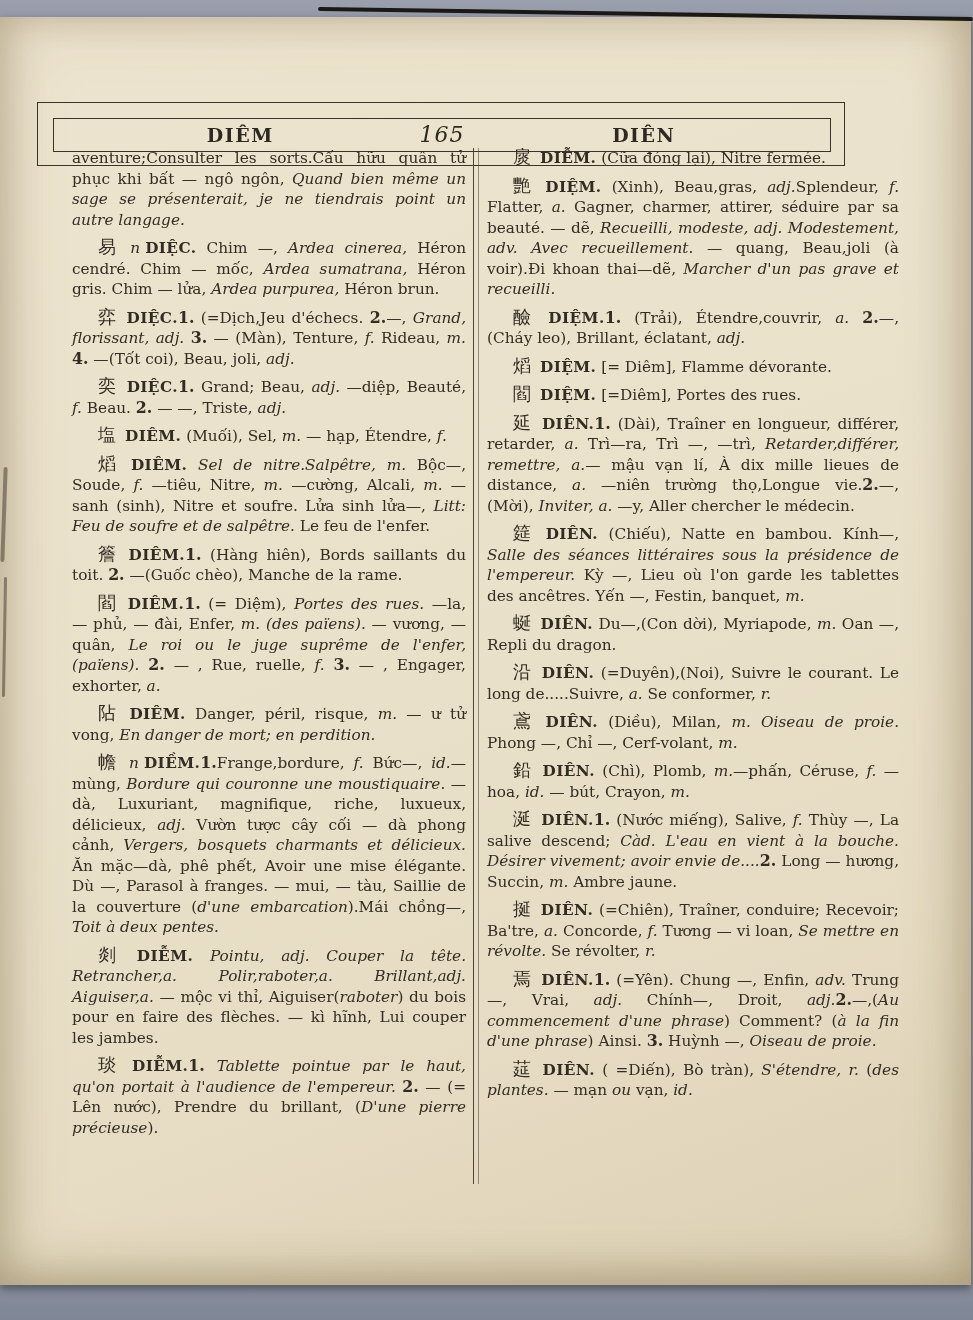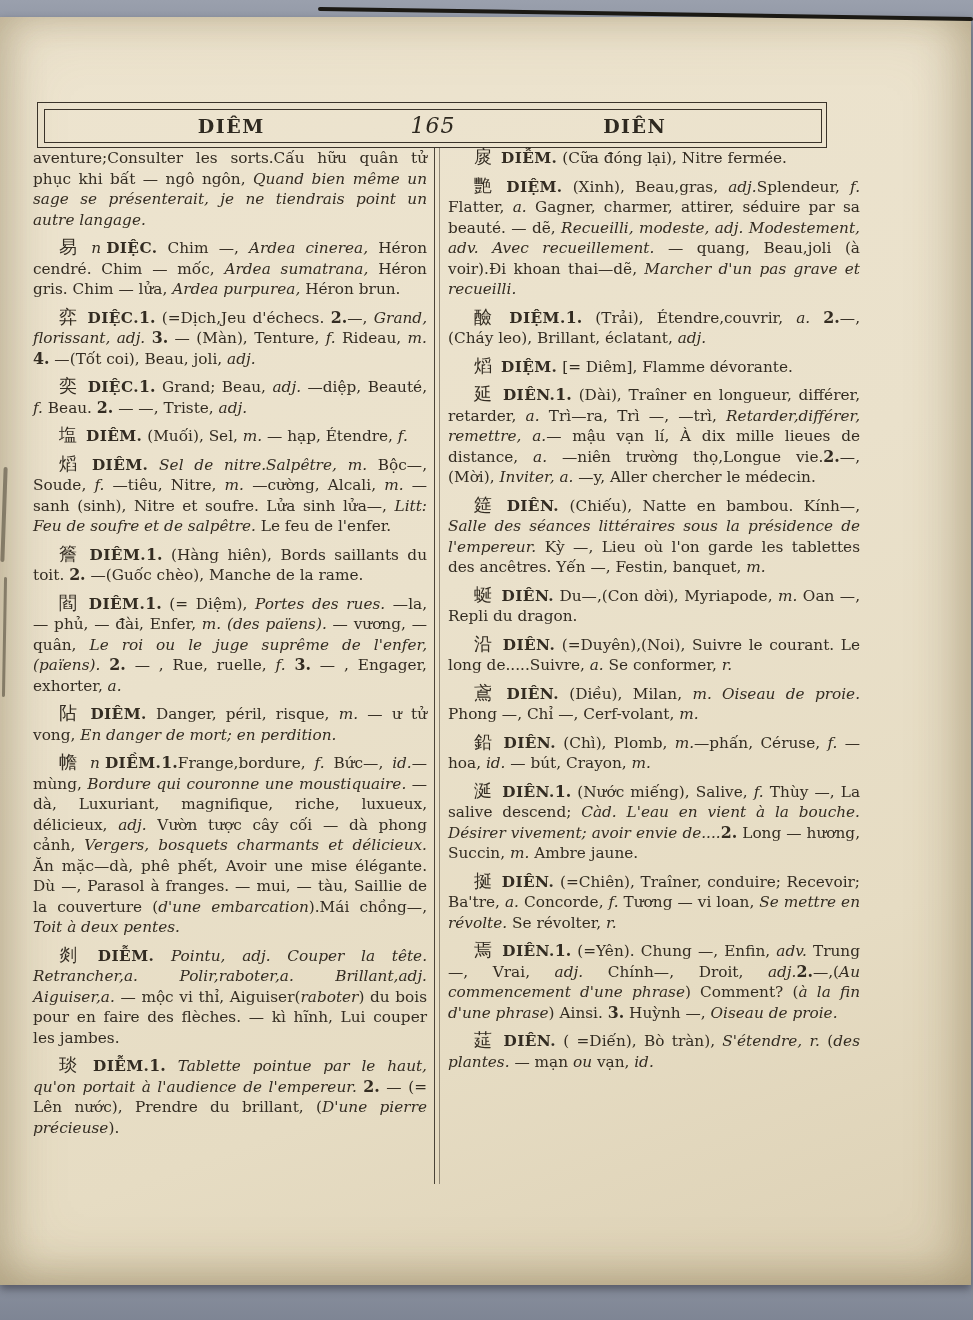--- a/index.html
+++ b/index.html
@@ -19,34 +19,34 @@
   }
   .edge-top{
     position:absolute;left:318px;top:-5px;width:655px;height:4px;
     background:#1b1914;transform:rotate(.9deg);border-radius:2px;
   }
   .streak{position:absolute;background:rgba(45,38,26,.45);border-radius:2px;}
   .streak.s1{left:2px;top:450px;width:4px;height:95px;transform:rotate(2deg);}
   .streak.s2{left:3px;top:560px;width:3px;height:120px;transform:rotate(1deg);}
   .header-box{
     position:absolute;left:37px;top:85px;width:776px;height:32px;
-    border:1.6px solid #3a332a;padding:6px;
+    border:1.6px solid #3a332a;padding:15px;
   }
   .header-inner{position:relative;width:100%;height:100%;border:1.1px solid #3a332a;}
   .hword{
     position:absolute;top:50%;transform:translate(-50%,-52%);
     font-weight:bold;font-size:19px;letter-spacing:1.5px;color:#2e2920;white-space:nowrap;
   }
   .hw-left{left:24%;}
   .hw-right{left:76%;}
   .hnum{
     position:absolute;left:50%;top:50%;transform:translate(-50%,-54%);
     font-size:22px;color:#2e2920;letter-spacing:1px;font-style:italic;
   }
-  .columns{position:absolute;left:33px;top:131px;width:905px;display:flex;}
+  .columns{position:absolute;left:33px;top:131px;width:905px;display:flex;justify-content:center;}
   .col{color:#332c22;}
   .col-left{width:394px;}
   .divider{
     width:4px;margin-left:7px;margin-right:8px;height:1036px;
     border-left:1.6px solid #4a4337;border-right:1px solid rgba(74,67,55,.55);
   }
   .col-right{width:412px;}
   p.entry{
     margin:0 0 8px 0;text-indent:26px;text-align:justify;
     font-size:15.3px;line-height:20.5px;
@@ -108,20 +108,21 @@
     <div class="divider"></div>
     <div class="col col-right">
   <p class="entry"><span class="char">扊</span><span class="head">DIỄM.</span><span class="body"><span class="seg-r"> (Cữa đóng lại), Nitre fermée.</span></span></p>
 
   <p class="entry"><span class="char">艷</span><span class="head">DIỆM.</span><span class="body"><span class="seg-r"> (Xinh), Beau,gras, </span><span class="seg-i">adj.</span><span class="seg-r">Splendeur, </span><span class="seg-i">f.</span><span class="seg-r"> Flatter, </span><span class="seg-i">a.</span><span class="seg-r"> Gagner, charmer, attirer, séduire par sa beauté. — dẽ, </span><span class="seg-i">Recueilli, modeste, adj. Modestement, adv. Avec recueillement.</span><span class="seg-r"> — quang, Beau,joli (à voir).Đi khoan thai—dẽ, </span><span class="seg-i">Marcher d'un pas grave et recueilli.</span></span></p>
 
   <p class="entry"><span class="char">醶</span><span class="head">DIỆM.</span><span class="body"><span class="seg-b">1.</span><span class="seg-r"> (Trải), Étendre,couvrir, </span><span class="seg-i">a.</span><span class="seg-r"> </span><span class="seg-b">2.</span><span class="seg-r">—, (Cháy leo), Brillant, éclatant, </span><span class="seg-i">adj.</span></span></p>
 
   <p class="entry"><span class="char">熖</span><span class="head">DIỆM.</span><span class="body"><span class="seg-r"> [= Diêm], Flamme dévorante.</span></span></p>
 
+  <p class="entry"><span class="char">閻</span><span class="head">DIỆM.</span><span class="body"><span class="seg-r"> [=Diêm], Portes des rues.</span></span></p>
 
   <p class="entry"><span class="char">延</span><span class="head">DIÊN.</span><span class="body"><span class="seg-b">1.</span><span class="seg-r"> (Dài), Traîner en longueur, différer, retarder, </span><span class="seg-i">a.</span><span class="seg-r"> Trì—ra, Trì —, —trì, </span><span class="seg-i">Retarder,différer, remettre, a.</span><span class="seg-r">— mậu vạn lí, À dix mille lieues de distance, </span><span class="seg-i">a.</span><span class="seg-r"> —niên trường thọ,Longue vie.</span><span class="seg-b">2.</span><span class="seg-r">—, (Mời), </span><span class="seg-i">Inviter, a.</span><span class="seg-r"> —y, Aller chercher le médecin.</span></span></p>
 
   <p class="entry"><span class="char">筵</span><span class="head">DIÊN.</span><span class="body"><span class="seg-r"> (Chiếu), Natte en bambou. Kính—, </span><span class="seg-i">Salle des séances littéraires sous la présidence de l'empereur.</span><span class="seg-r"> Kỳ —, Lieu où l'on garde les tablettes des ancêtres. Yến —, Festin, banquet, </span><span class="seg-i">m.</span></span></p>
 
   <p class="entry"><span class="char">蜒</span><span class="head">DIÊN.</span><span class="body"><span class="seg-r"> Du—,(Con dời), Myriapode, </span><span class="seg-i">m.</span><span class="seg-r"> Oan —, Repli du dragon.</span></span></p>
 
   <p class="entry"><span class="char">沿</span><span class="head">DIÊN.</span><span class="body"><span class="seg-r"> (=Duyên),(Noi), Suivre le courant. Le long de.....Suivre, </span><span class="seg-i">a.</span><span class="seg-r"> Se conformer, </span><span class="seg-i">r.</span></span></p>
 
   <p class="entry"><span class="char">鳶</span><span class="head">DIÊN.</span><span class="body"><span class="seg-r"> (Diều), Milan, </span><span class="seg-i">m.</span><span class="seg-r"> </span><span class="seg-i">Oiseau de proie.</span><span class="seg-r"> Phong —, Chỉ —, Cerf-volant, </span><span class="seg-i">m.</span></span></p>

